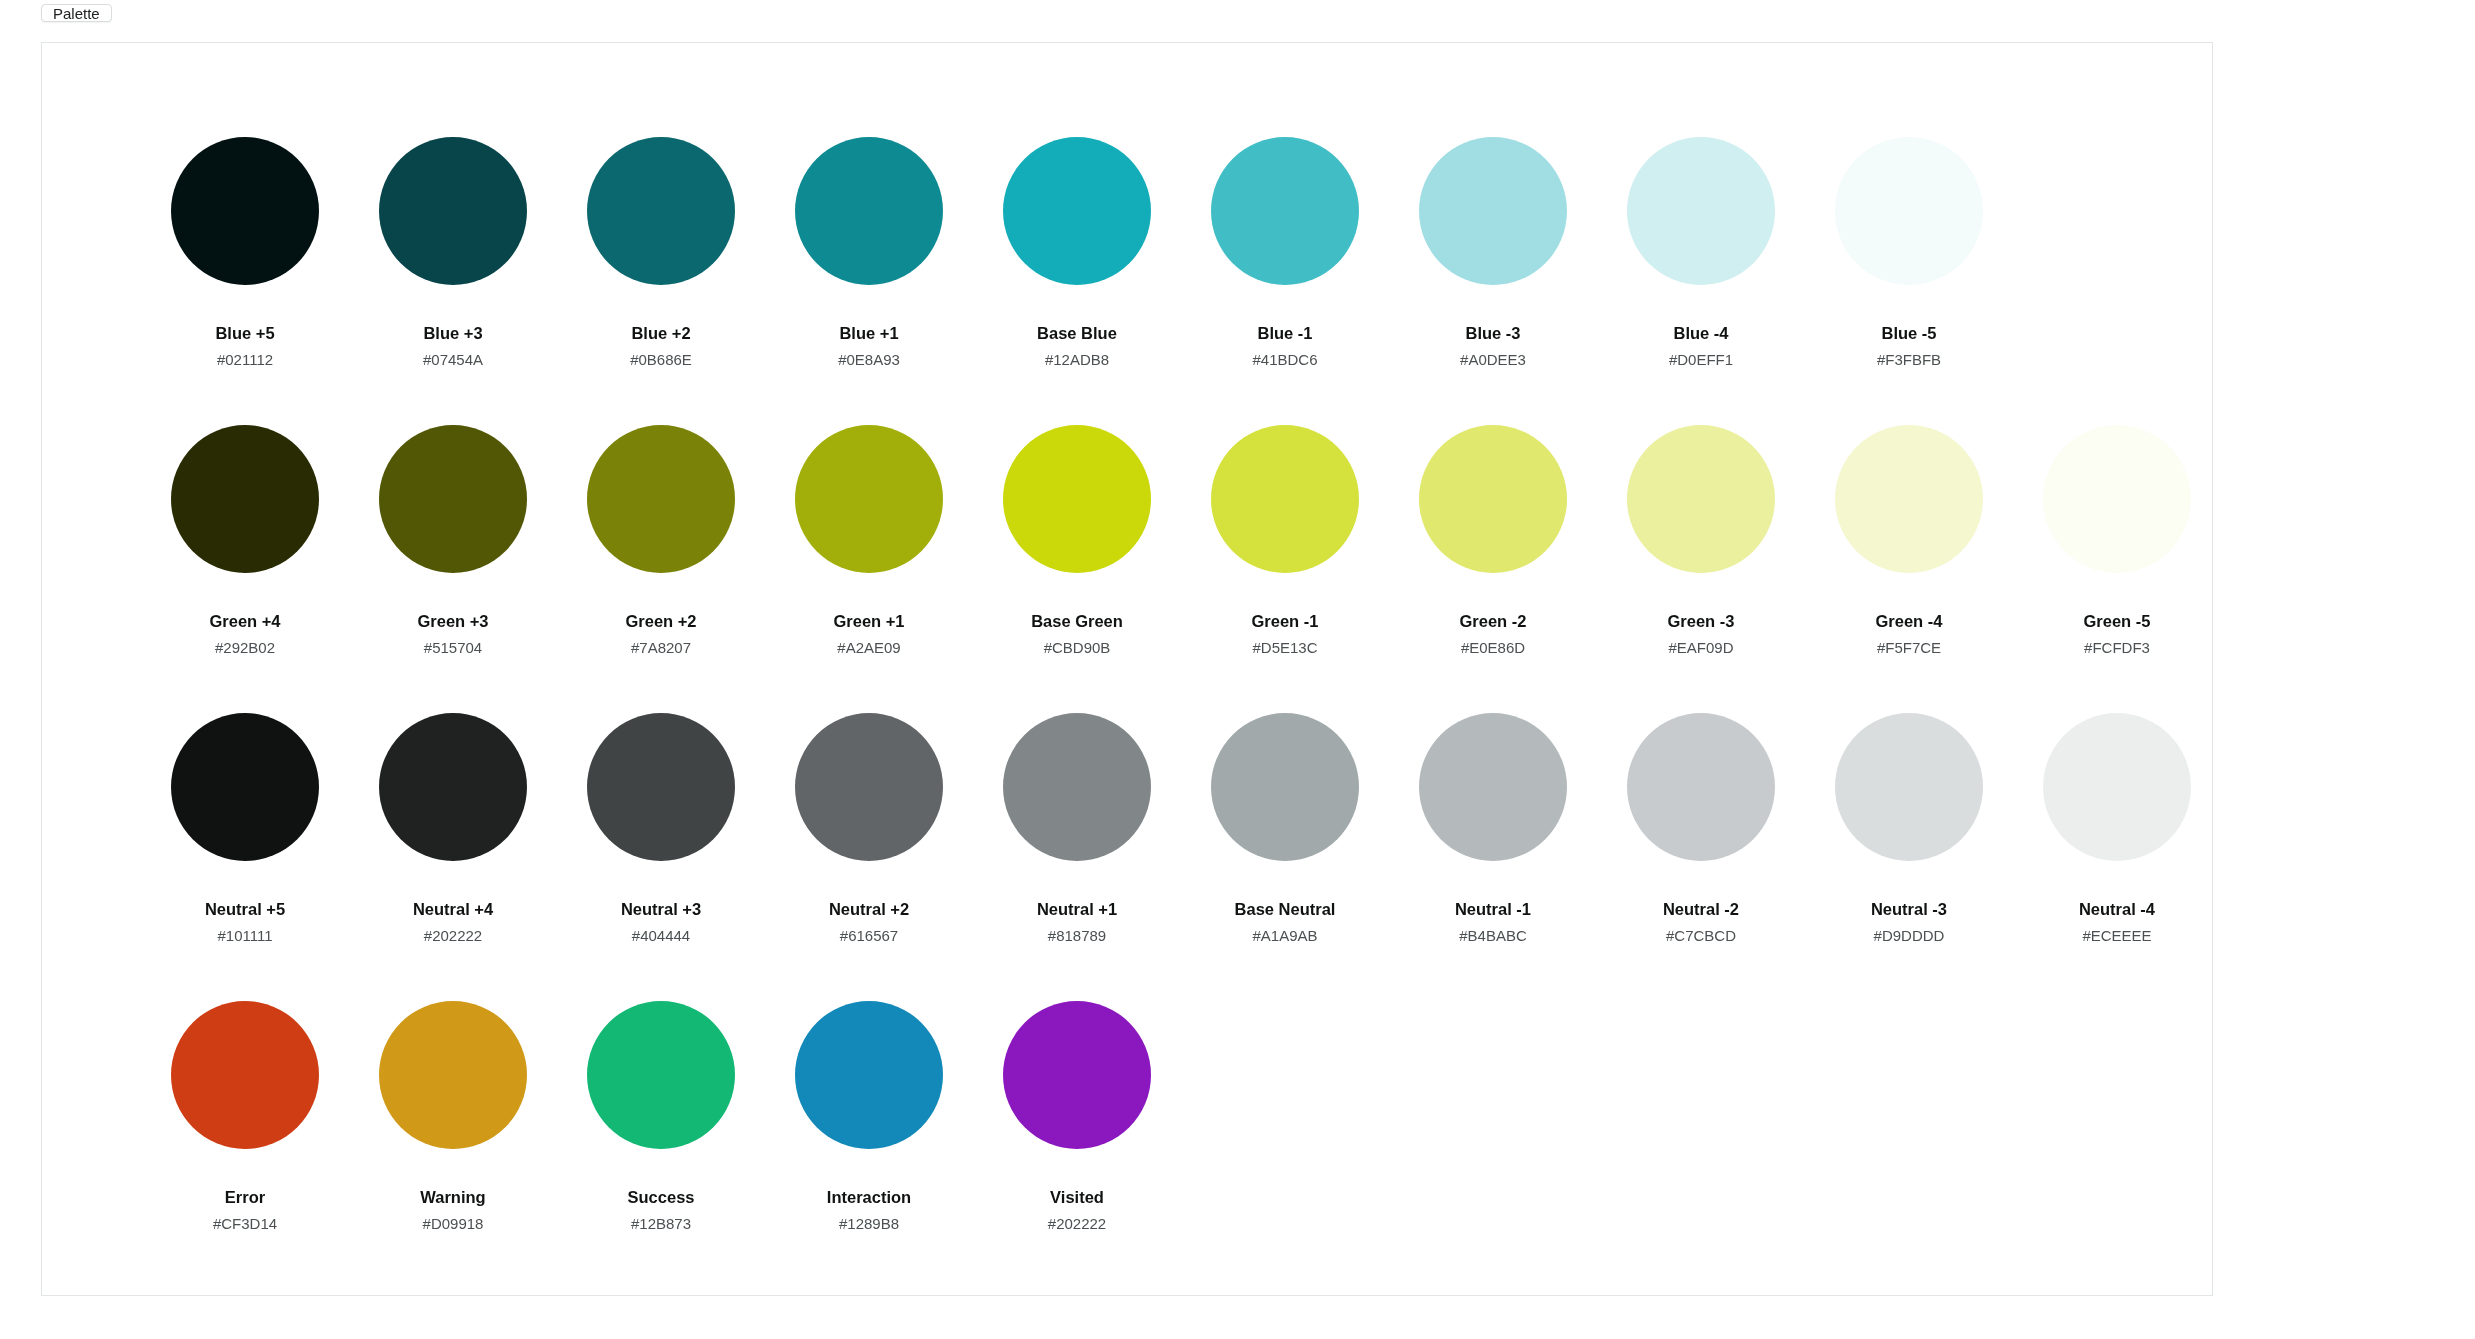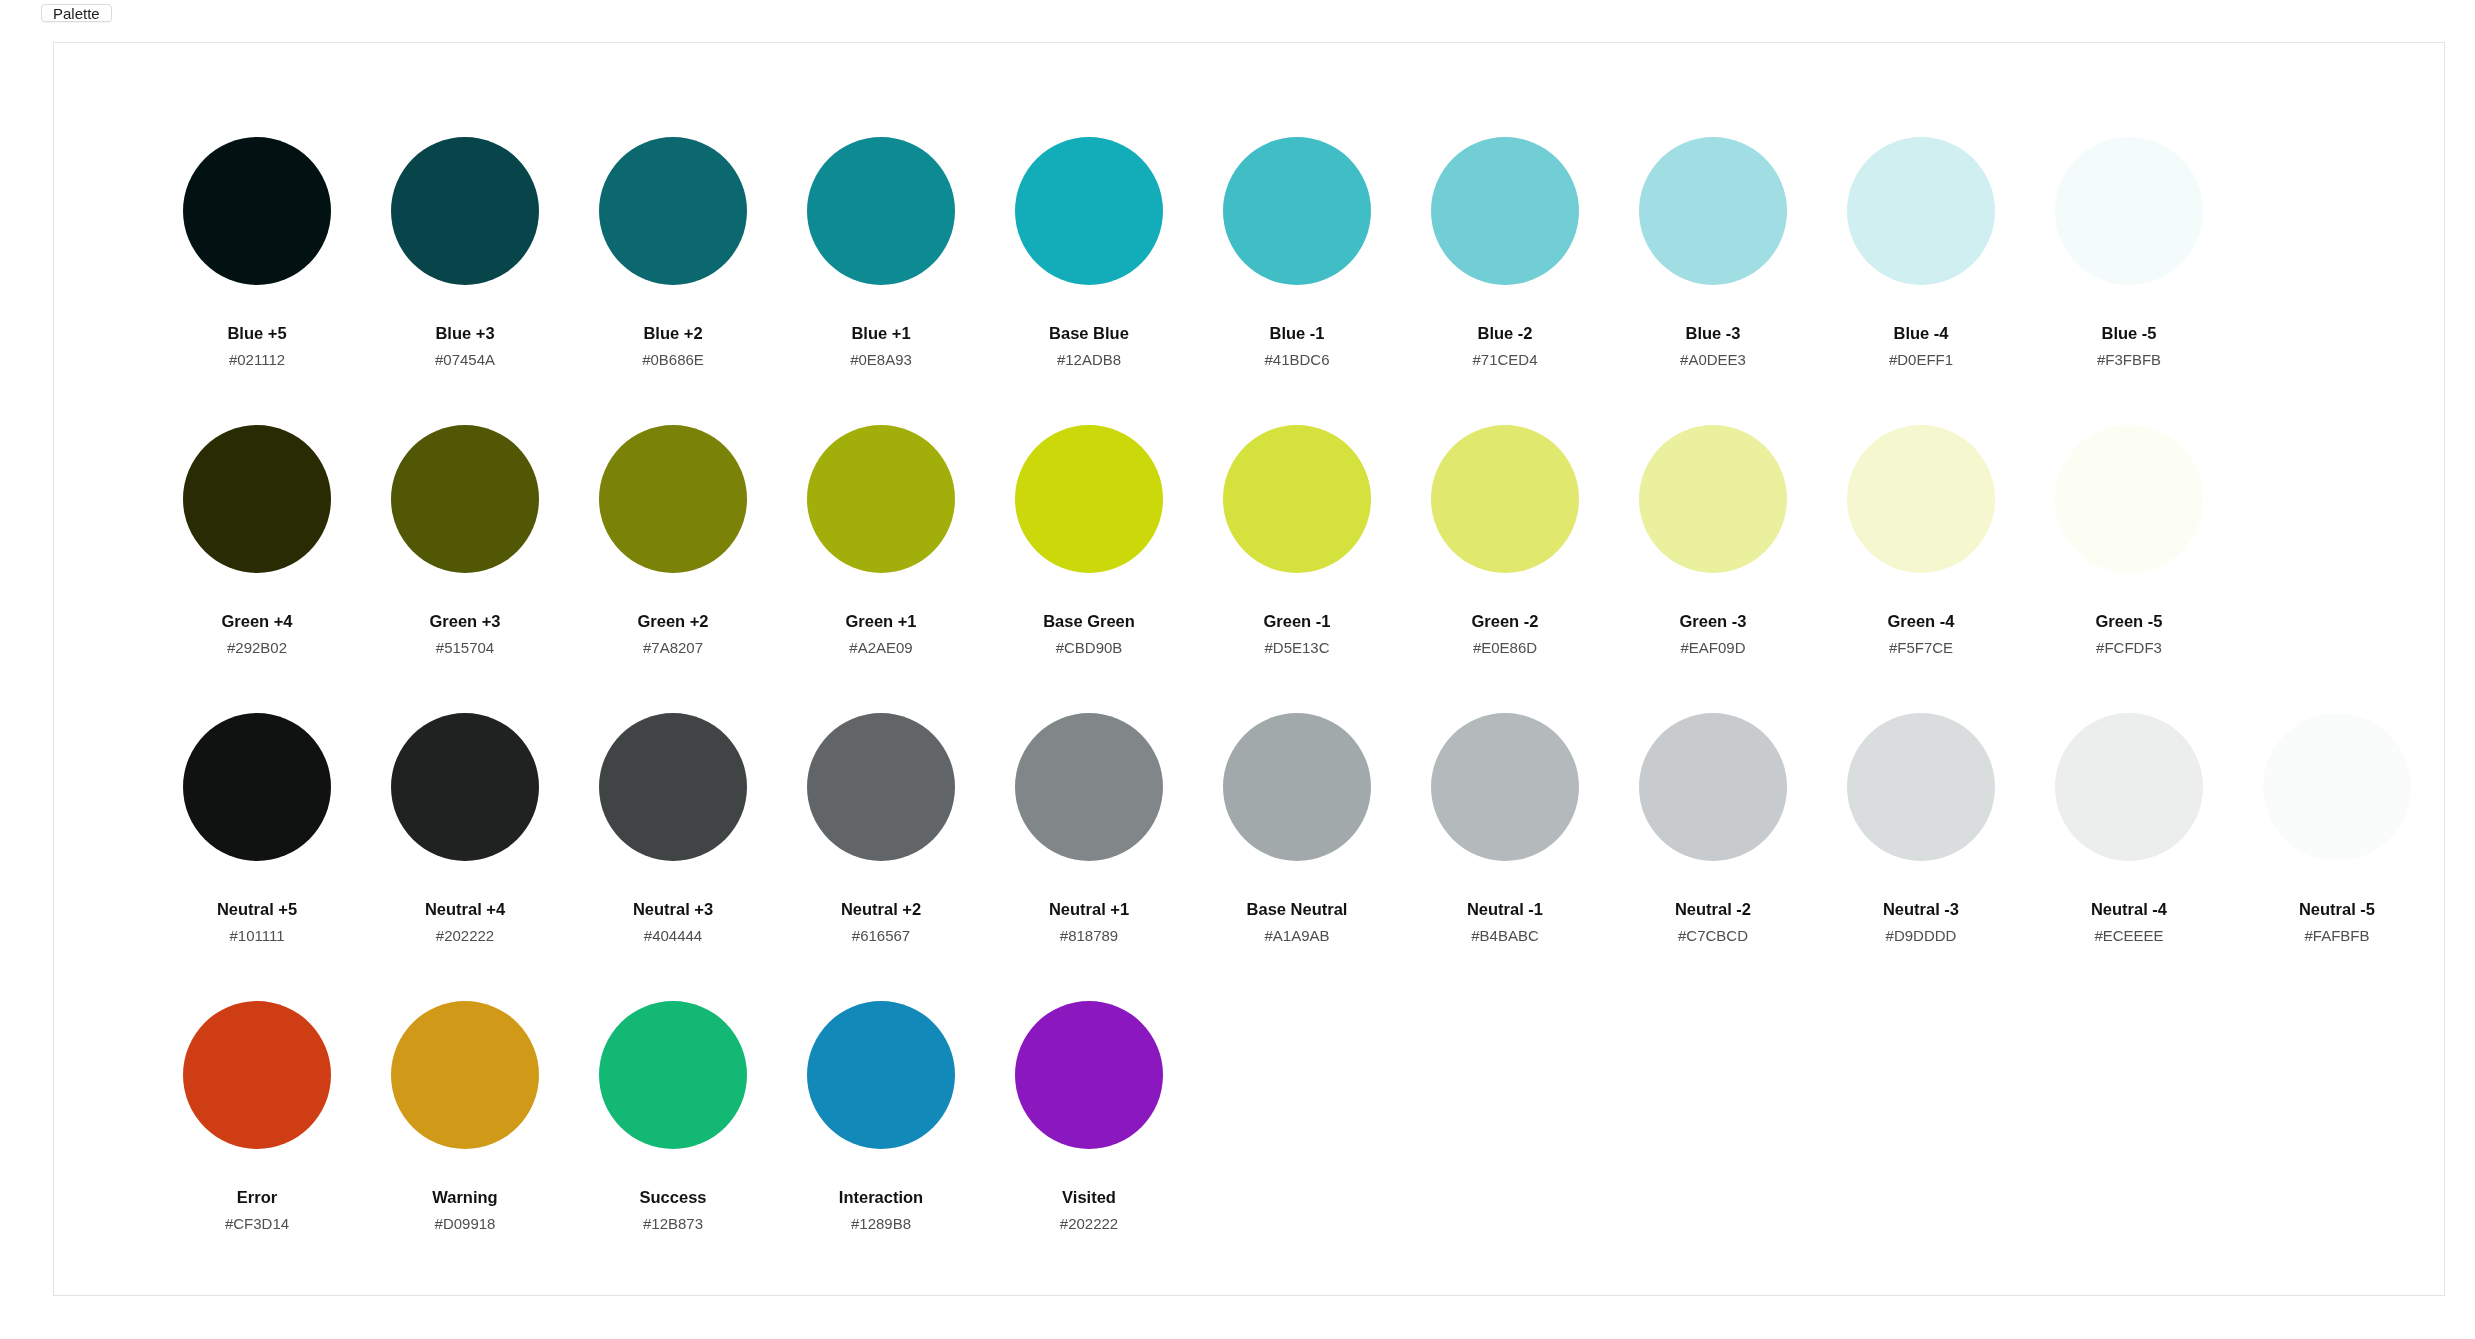--- a/index.html
+++ b/index.html
@@ -40,26 +40,25 @@
     cursor: pointer;
     white-space: nowrap;
     line-height: 1;
   }
 
   
   #panel {
     position: absolute;
     left: 41px;
     top: 42px;
-    width: 2392px;
+    width: 2172px;
     height: 1254px;
     background: #ffffff;
     border: 1px solid #e2e5e5;
     overflow: hidden;
-    margin-left: 12px;
   }
 
   #grid {
     position: absolute;
     left: 99px;
     top: 94px;
   }
 
   .swatch-row {
     display: flex;
@@ -131,25 +130,20 @@
           <div class="dot" style="background: rgb(18, 173, 184);"></div>
           <div class="sw-name">Base Blue</div>
           <div class="sw-hex">#12ADB8</div>
         </div>
         <div class="swatch">
           <div class="dot" style="background: rgb(65, 189, 198);"></div>
           <div class="sw-name">Blue -1</div>
           <div class="sw-hex">#41BDC6</div>
         </div>
         <div class="swatch">
-          <div class="dot" style="background: rgb(113, 206, 212);"></div>
-          <div class="sw-name">Blue -2</div>
-          <div class="sw-hex">#71CED4</div>
-        </div>
-        <div class="swatch">
           <div class="dot" style="background: rgb(160, 222, 227);"></div>
           <div class="sw-name">Blue -3</div>
           <div class="sw-hex">#A0DEE3</div>
         </div>
         <div class="swatch">
           <div class="dot" style="background: rgb(208, 239, 241);"></div>
           <div class="sw-name">Blue -4</div>
           <div class="sw-hex">#D0EFF1</div>
         </div>
         <div class="swatch">

